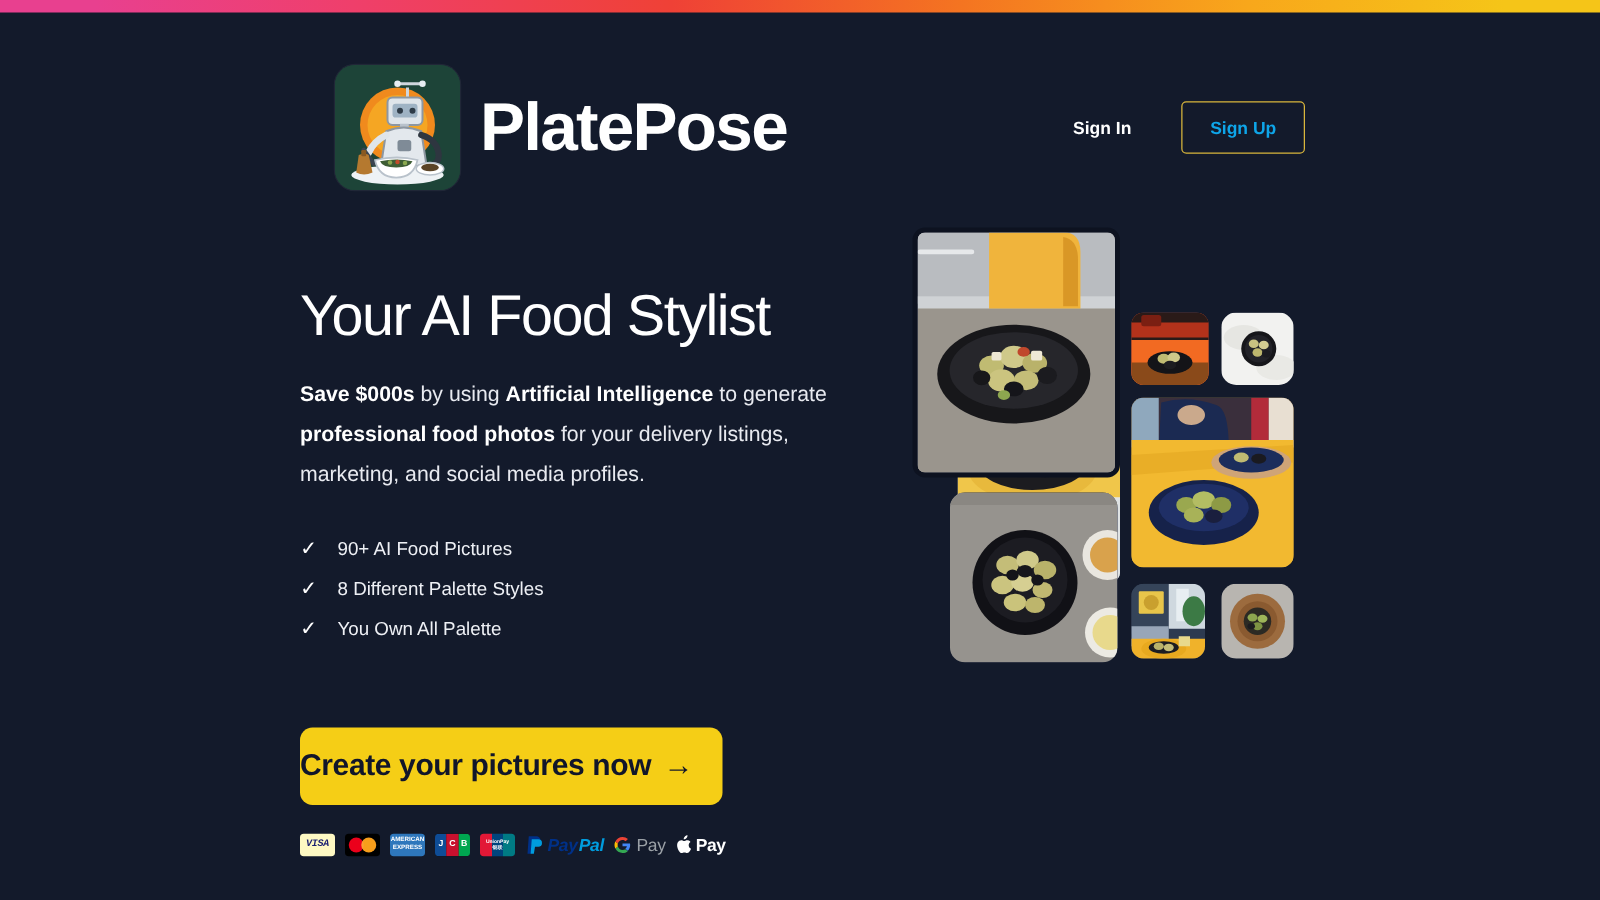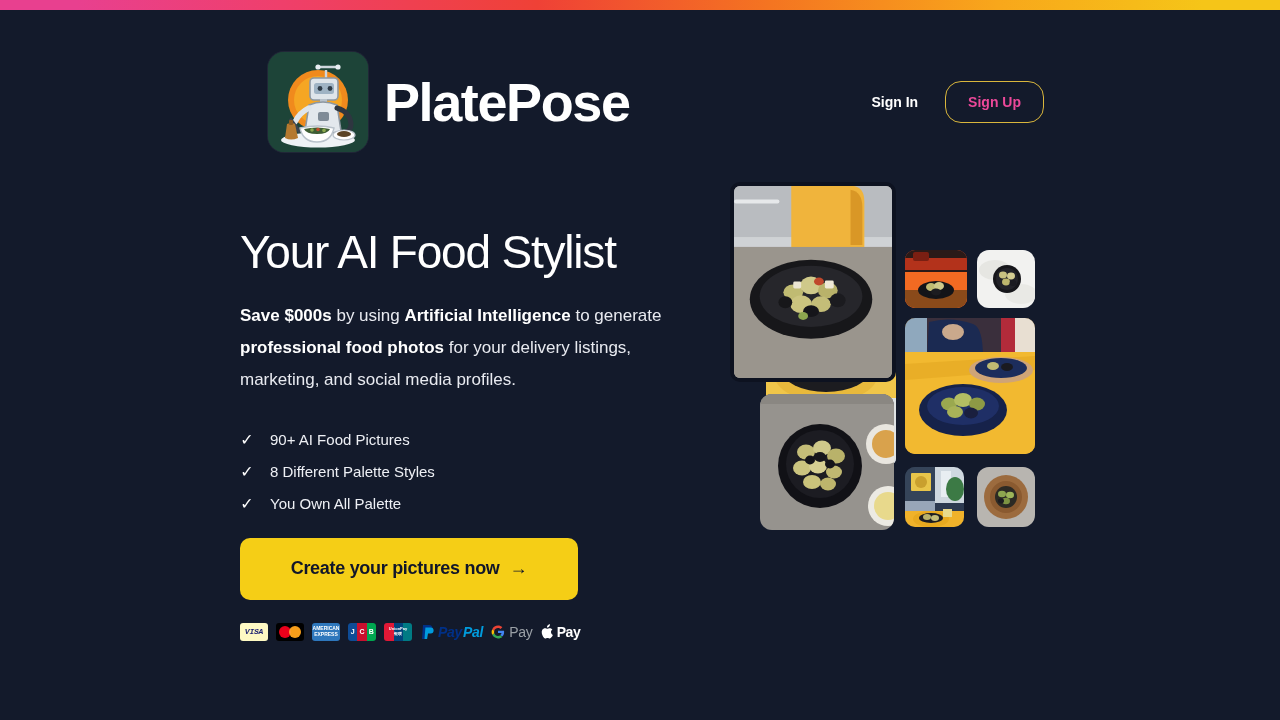--- a/index.html
+++ b/index.html
@@ -71,38 +71,38 @@
     letter-spacing: -1.4px;
     color: #ffffff;
     line-height: 1;
     white-space: nowrap;
   }
 
   .nav-actions {
     margin-left: auto;
     display: flex;
     align-items: center;
-    gap: 27px;
+    gap: 40px;
   }
 
   .sign-in {
     font-size: 14px;
     font-weight: bold;
     color: #ffffff;
     text-decoration: none;
     white-space: nowrap;
   }
 
   .sign-up {
     font-size: 14px;
     font-weight: bold;
-    color: #ec4899;
+    color: #0ea5e9;
     background: transparent;
     border: 1px solid #d9b63c;
-    border-radius: 16px;
+    border-radius: 4px;
     padding: 12px 22px;
     white-space: nowrap;
     cursor: pointer;
     font-family: "Liberation Sans", sans-serif;
   }
 
   
   .hero-left {
     position: absolute;
     top: 228px;
@@ -144,30 +144,29 @@
   .check-icon {
     width: 14px;
     color: #ffffff;
     font-size: 16px;
     line-height: 1;
     flex: none;
     text-align: center;
   }
 
   .cta-button {
-    margin-top: 18px;
+    margin-top: 62px;
     display: inline-flex;
     align-items: center;
-    justify-content: center;
     gap: 10px;
     width: 338px;
     height: 62px;
     background: #f5ce16;
     color: #11162a;
-    font-size: 18px;
+    font-size: 24px;
     font-weight: bold;
     border: none;
     border-radius: 10px;
     cursor: pointer;
     font-family: "Liberation Sans", sans-serif;
     letter-spacing: -0.3px;
   }
 
   
   .payments {

